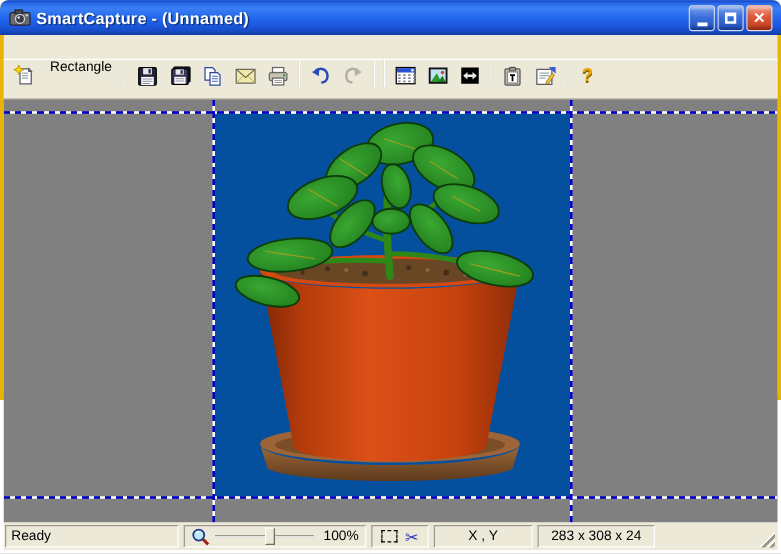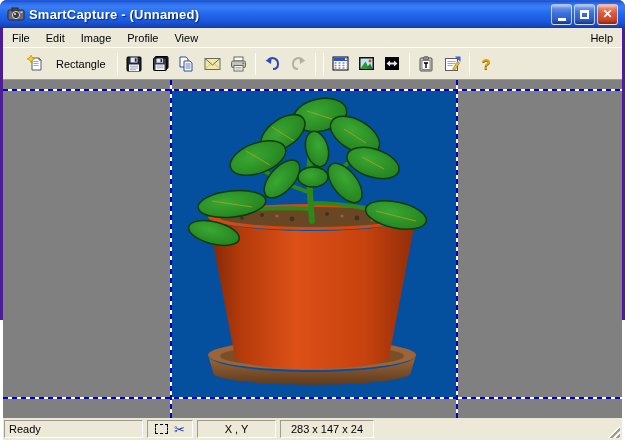--- a/index.html
+++ b/index.html
@@ -1,21 +1,21 @@
 <!DOCTYPE html>
 <html><head>
 <meta charset="utf-8">
 <style>
   * { margin:0; padding:0; box-sizing:border-box; }
   html,body { width:625px; height:443px; overflow:hidden; }
   body { font-family:"Liberation Sans", sans-serif; font-size:11px; }
 
   .window {
     position:relative; width:625px; height:320px;
-    background:#4c1d95;
+    background:#eab308;
     border-radius:7px 7px 0 0;
   }
 
   
   .titlebar {
     position:absolute; left:0; top:0; width:625px; height:28px;
     border-radius:7px 7px 0 0;
     background:linear-gradient(180deg,#2a63d8 0%,#1a4fd0 4%,#2a6ae8 10%,#3a7ef4 24%,#2268ee 50%,#1c5ae0 72%,#1648c0 92%,#0f3a9e 100%);
     display:flex; align-items:center; padding:0 5px;
   }
@@ -44,21 +44,21 @@
   .menubar {
     position:absolute; left:0; right:0; top:0; height:19px;
     display:flex; align-items:center; padding:0 1px; background:#ece9d8;
   }
   .menu-item { padding:2px 8px; color:#000; }
   .menu-help { margin-left:auto; padding:2px 8px; }
 
   .toolbar {
     position:absolute; left:0; right:0; top:19px; height:32px;
     background:#ece9d8; border-top:1px solid #fff;
-    display:flex; align-items:center; padding:0 20px; gap:1px;
+    display:flex; padding:0 4px; gap:1px;
   }
   .tb-btn { width:25px; height:25px; display:flex; align-items:center; justify-content:center; }
   .tb-label { padding:0 7px; color:#000; white-space:nowrap; }
   .tb-sep { width:1px; height:22px; background:#a8a590; border-right:1px solid #fff; margin:0 3px; }
 
   
   .canvas {
     position:absolute; left:0; right:0; top:51px; height:339px;
     background:#808080; overflow:hidden; border-top:1px solid #9d9b8d;
   }
@@ -117,28 +117,20 @@
           <span class="max-glyph"></span>
         </div>
       <div class="cap-btn cap-close">
           <span class="close-glyph">✕</span>
         </div>
     </div>
   </div>
 
   <div class="client">
 
-    <div class="menubar">
-      <span class="menu-item">File</span>
-      <span class="menu-item">Edit</span>
-      <span class="menu-item">Image</span>
-      <span class="menu-item">Profile</span>
-      <span class="menu-item">View</span>
-      <span class="menu-item menu-help">Help</span>
-    </div>
 
     <div class="toolbar">
 
       <div class="tb-btn">
         <svg width="17" height="17" viewBox="0 0 17 17">
           <polygon points="5,3 12,3 14,5 14,15 5,15" fill="#fff" stroke="#5a5a6a"></polygon>
           <polygon points="12,3 12,5 14,5" fill="#d0d0d8" stroke="#5a5a6a"></polygon>
           <path d="M6.5,6.5 h5 M6.5,8.5 h5 M6.5,10.5 h5" stroke="#9aa" stroke-width="1"></path>
           <polygon points="4,0 5.2,2.6 8,3.8 5.2,5 4,7.6 2.8,5 0,3.8 2.8,2.6" fill="#ffd400" stroke="#b08800" stroke-width=".6"></polygon>
         </svg>
@@ -342,27 +334,38 @@
       <div class="guide-h guide-top"></div>
       <div class="guide-h guide-bottom"></div>
       <div class="guide-v guide-left"></div>
       <div class="guide-v guide-right"></div>
     </div>
 
     <div class="statusbar">
       <div class="sb-panel sb-ready">
         <span>Ready</span>
       </div>
+      <div class="sb-panel sb-zoom">
+        <svg width="15" height="15" viewBox="0 0 15 15">
+          <line x1="9" y1="9" x2="13.5" y2="13.5" stroke="#a02010" stroke-width="2.4"></line>
+          <circle cx="6" cy="6" r="4.4" fill="#bfe8f4" stroke="#1a3a8a" stroke-width="1.4"></circle>
+          <path d="M4,4.5 a3,3 0 0 1 2.5,-1" stroke="#fff" stroke-width="1" fill="none"></path>
+        </svg>
+        <div class="slider-track">
+          <div class="slider-thumb"></div>
+        </div>
+        <span class="zoom-val">100%</span>
+      </div>
       <div class="sb-panel sb-tools">
         <span class="marquee-icon"></span>
         <span class="scissors-icon">✂</span>
       </div>
       <div class="sb-panel sb-xy">
         <span>X , Y</span>
       </div>
       <div class="sb-panel sb-dims">
-        <span>283 x 147 x 24</span>
+        <span>283 x 308 x 24</span>
       </div>
       <div class="sb-grip"></div>
     </div>
 
   </div>
 </div>
 
 </body></html>

